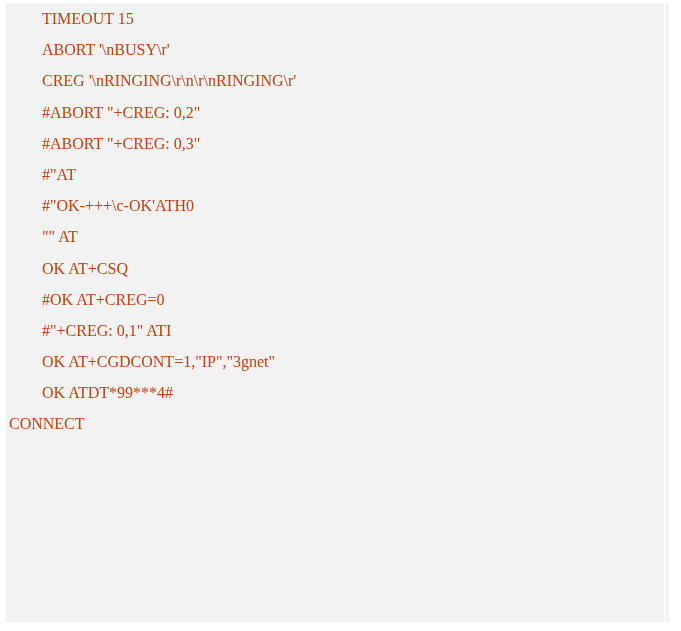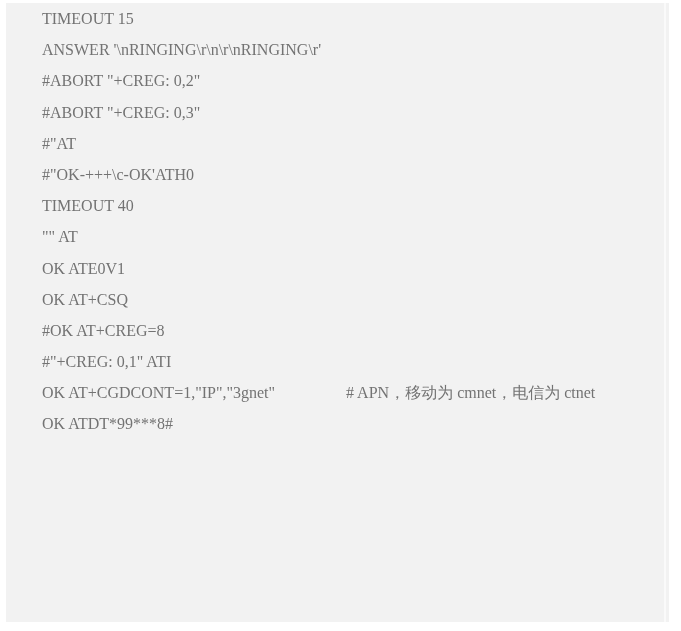--- a/index.html
+++ b/index.html
@@ -12,21 +12,21 @@
     font-family: "Liberation Serif", "DejaVu Serif", serif;
     overflow: hidden;
   }
   .panel {
     position: absolute;
     left: 6px;
     top: 3px;
     width: 663px;
     height: 619px;
     background: #f2f2f2;
-    color: #737373;
+    color: #c2410c;
     font-size: 16px;
   }
   .edge-line {
     position: absolute;
     top: 0;
     left: 658px;
     width: 2px;
     height: 100%;
     background: #fafafa;
   }
@@ -42,27 +42,27 @@
     position: absolute;
     left: 340px;
     top: 0;
   }
 </style>
 </head>
 <body>
 
 <div class="panel">
   <div class="line indent">TIMEOUT 15</div>
-  <div class="line indent">ANSWER '\nRINGING\r\n\r\nRINGING\r'</div>
+  <div class="line indent">ABORT '\nBUSY\r'</div>
+  <div class="line indent">CREG '\nRINGING\r\n\r\nRINGING\r'</div>
   <div class="line indent">#ABORT "+CREG: 0,2"</div>
   <div class="line indent">#ABORT "+CREG: 0,3"</div>
   <div class="line indent">#"AT</div>
   <div class="line indent">#"OK-+++\c-OK'ATH0</div>
-  <div class="line indent">TIMEOUT 40</div>
   <div class="line indent">"" AT</div>
-  <div class="line indent">OK ATE0V1</div>
   <div class="line indent">OK AT+CSQ</div>
-  <div class="line indent">#OK AT+CREG=8</div>
+  <div class="line indent">#OK AT+CREG=0</div>
   <div class="line indent">#"+CREG: 0,1" ATI</div>
-  <div class="line indent"><span>OK AT+CGDCONT=1,"IP","3gnet"</span><span class="comment-span"># APN，移动为 cmnet，电信为 ctnet</span></div>
-  <div class="line indent">OK ATDT*99***8#</div>
+  <div class="line indent"><span>OK AT+CGDCONT=1,"IP","3gnet"</span></div>
+  <div class="line indent">OK ATDT*99***4#</div>
+  <div class="line">CONNECT</div>
   <div class="edge-line"></div>
 </div>
 
 </body></html>

